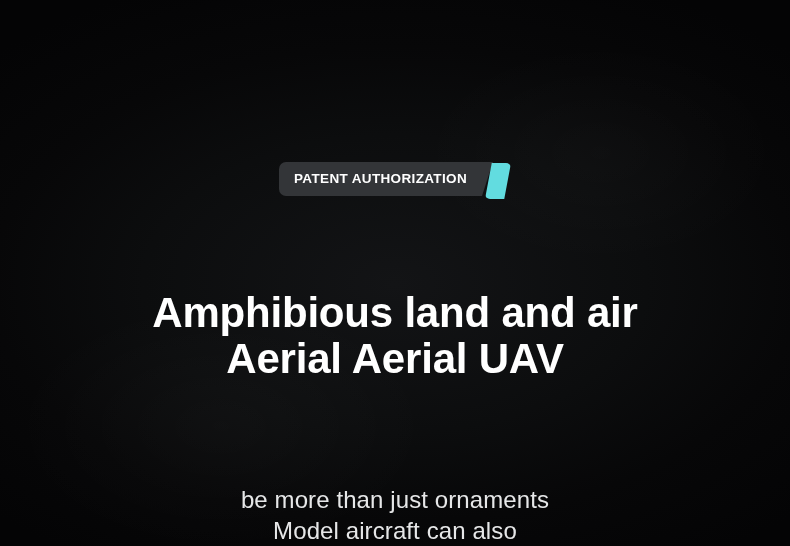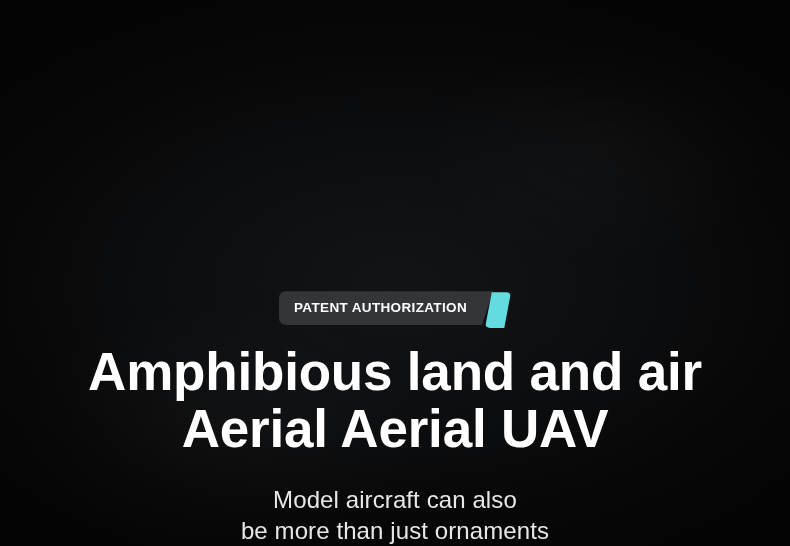--- a/index.html
+++ b/index.html
@@ -38,21 +38,21 @@
 
   #content {
     position: absolute;
     left: 0;
     top: 0;
     width: 790px;
     height: 546px;
     display: flex;
     flex-direction: column;
     align-items: center;
-    justify-content: flex-end;
+    justify-content: space-between;
   }
 
   
   .badge-wrap {
     position: relative;
     margin-top: 162px;
     height: 36px;
     display: flex;
     align-items: stretch;
   }
@@ -91,21 +91,21 @@
     align-self: flex-start;
   }
 
   
   .headline {
     margin: 0;
     padding: 0;
     margin-top: 16px;
     text-align: center;
     color: #ffffff;
-    font-size: 53px;
+    font-size: 42px;
     font-weight: bold;
     line-height: 1.08;
     letter-spacing: -0.2px;
     text-rendering: optimizeLegibility;
   }
 
   .headline .line {
     display: block;
     white-space: nowrap;
   }
@@ -140,18 +140,18 @@
       </div>
       <div class="badge-accent"></div>
     </div>
 
     <h1 class="headline">
       <span class="line">Amphibious land and air</span>
       <span class="line">Aerial Aerial UAV</span>
     </h1>
 
     <p class="subtitle">
+      <span class="line">be more than just ornaments</span>
       <span class="line">Model aircraft can also</span>
-      <span class="line">be more than just ornaments</span>
     </p>
 
   </div>
 </div>
 
 </body></html>

